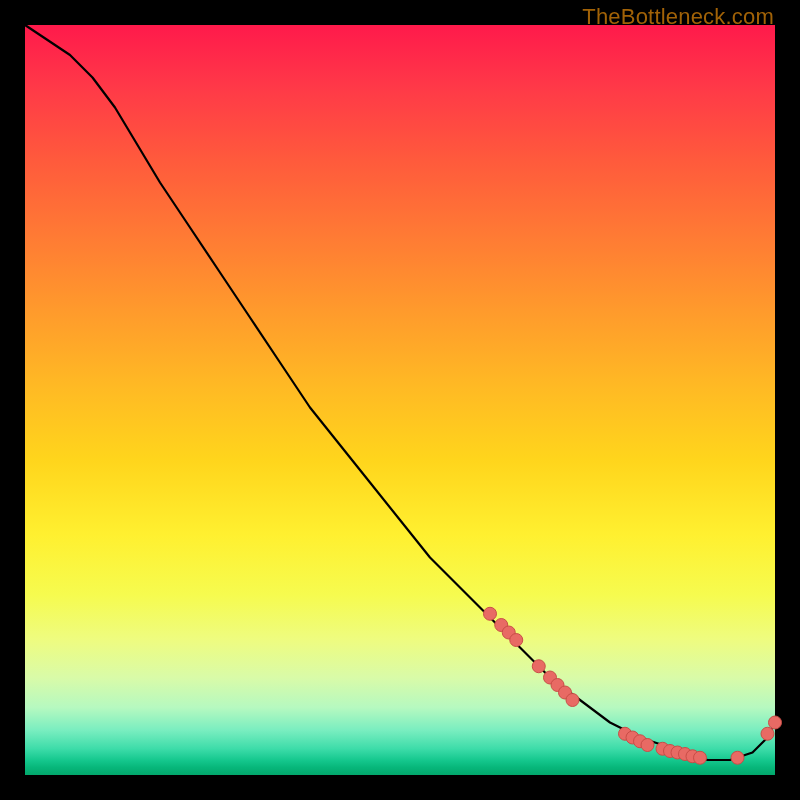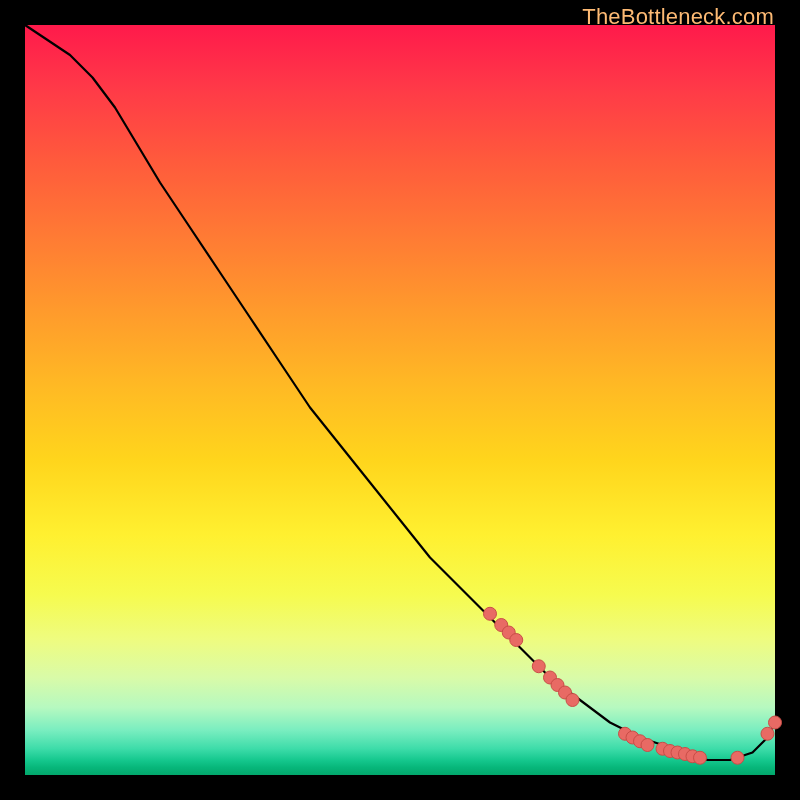--- a/index.html
+++ b/index.html
@@ -47,21 +47,21 @@
     left: 0;
     top: 0;
     width: 750px;
     height: 750px;
     overflow: visible;
   }
   .watermark {
     position: absolute;
     top: 4px;
     right: 26px;
-    color: #fdba74;
+    color: #a16207;
     font-size: 22px;
     letter-spacing: 0.2px;
     font-weight: 500;
   }
 </style>
 </head>
 <body>
 
 <div class="stage">
   <div class="watermark">TheBottleneck.com</div>

